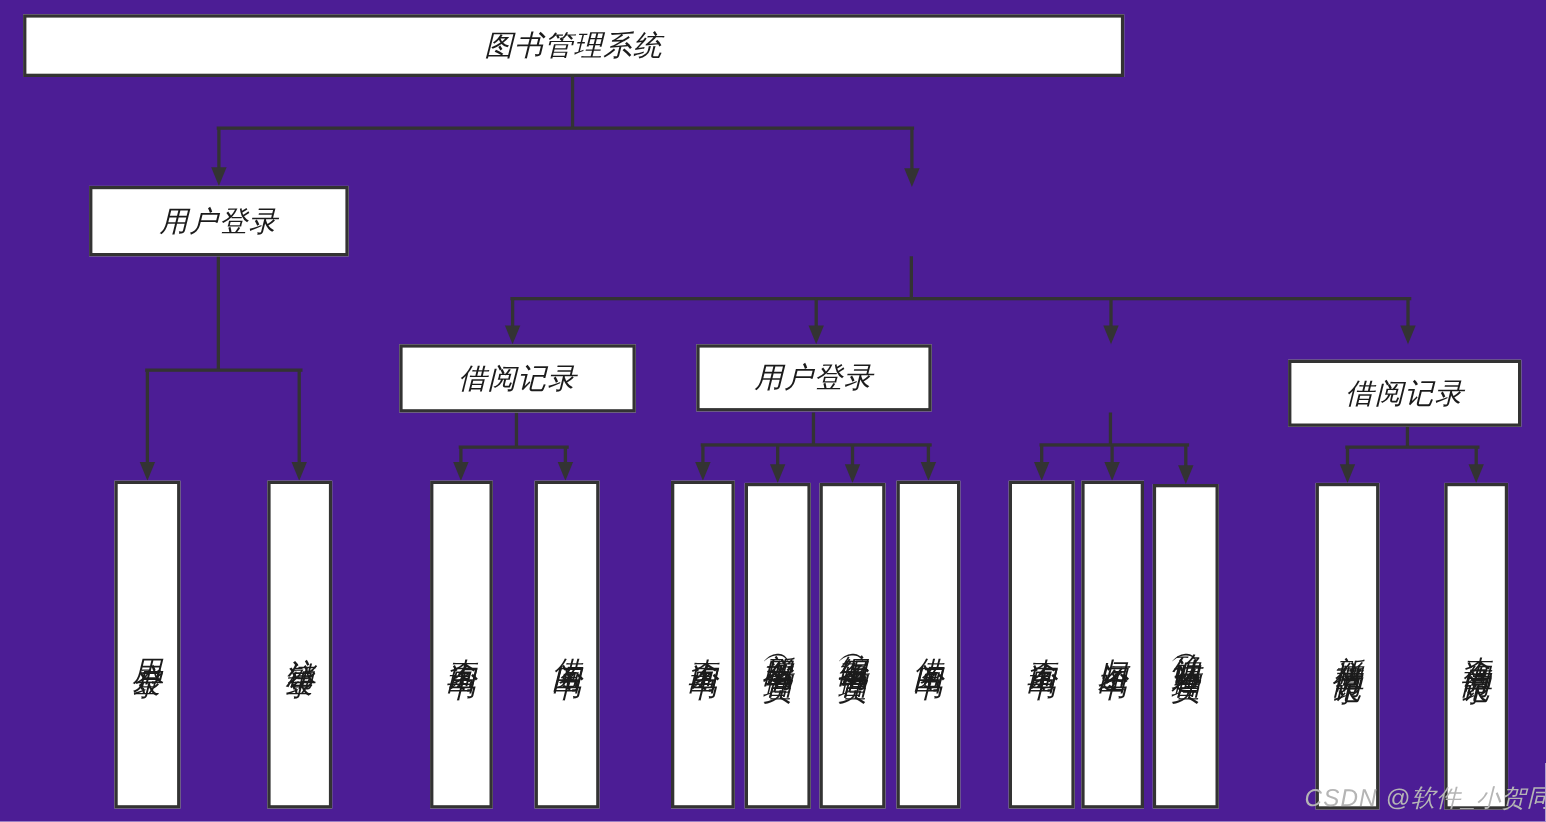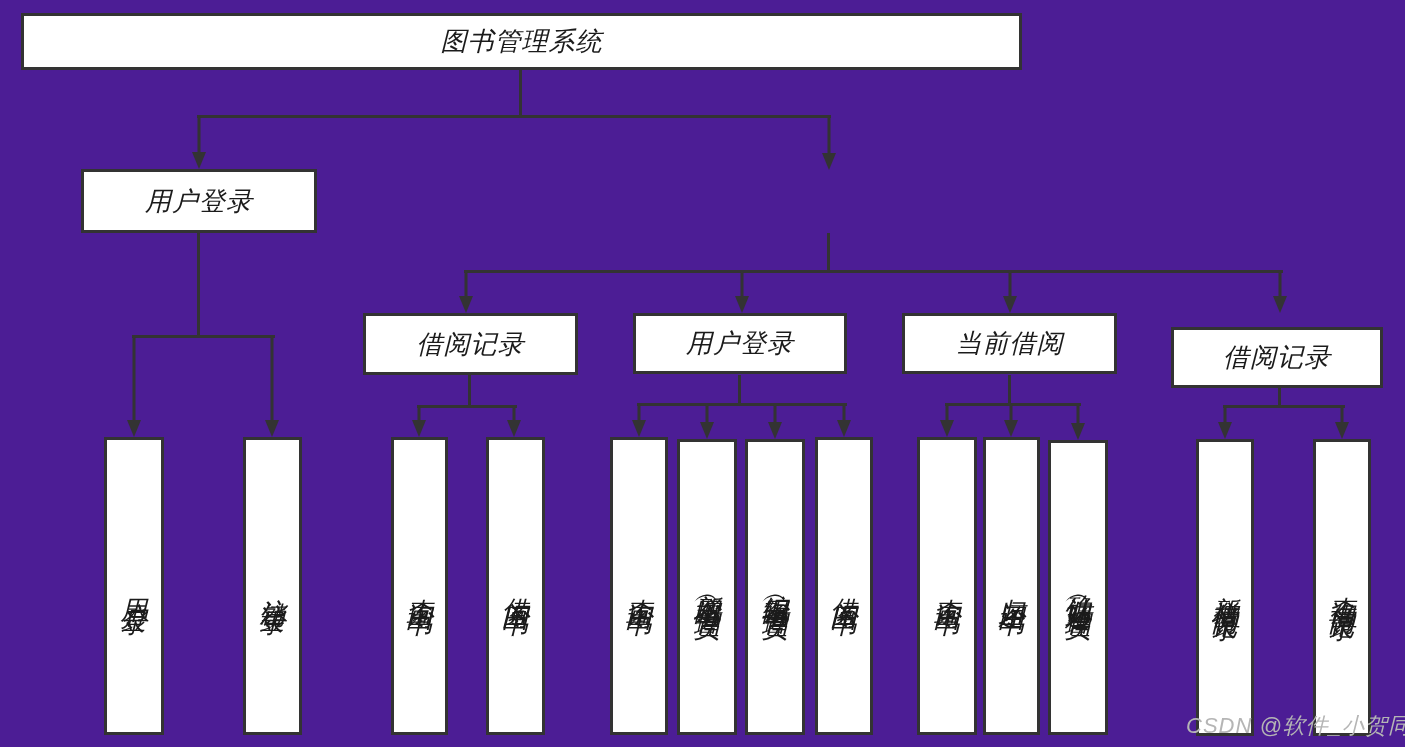--- a/index.html
+++ b/index.html
@@ -119,21 +119,20 @@
   <div class="arrow" style="left:1335px; top:407px; height:32px;">
       <div class="shaft"></div>
     </div>
 
   <div class="box" style="left:21px; top:13px; width:1001px; height:57px;">图书管理系统</div>
 
   <div class="box" style="left:81px; top:169px; width:236px; height:64px;">用户登录</div>
 
   <div class="box" style="left:363px; top:313px; width:215px; height:62px;">借阅记录</div>
   <div class="box" style="left:633px; top:313px; width:214px; height:61px;">用户登录</div>
-  <div class="box" style="left:902px; top:313px; width:215px; height:61px;">当前借阅</div>
   <div class="box" style="left:1171px; top:327px; width:212px; height:61px;">借阅记录</div>
 
   <div class="box leaf" style="left:104px; top:437px; width:60px; height:298px;">
     <span class="vtext">用户登录</span>
   </div>
   <div class="box leaf" style="left:243px; top:437px; width:59px; height:298px;">
     <span class="vtext">注销登录</span>
   </div>
 
   <div class="box leaf" style="left:391px; top:437px; width:57px; height:298px;">

